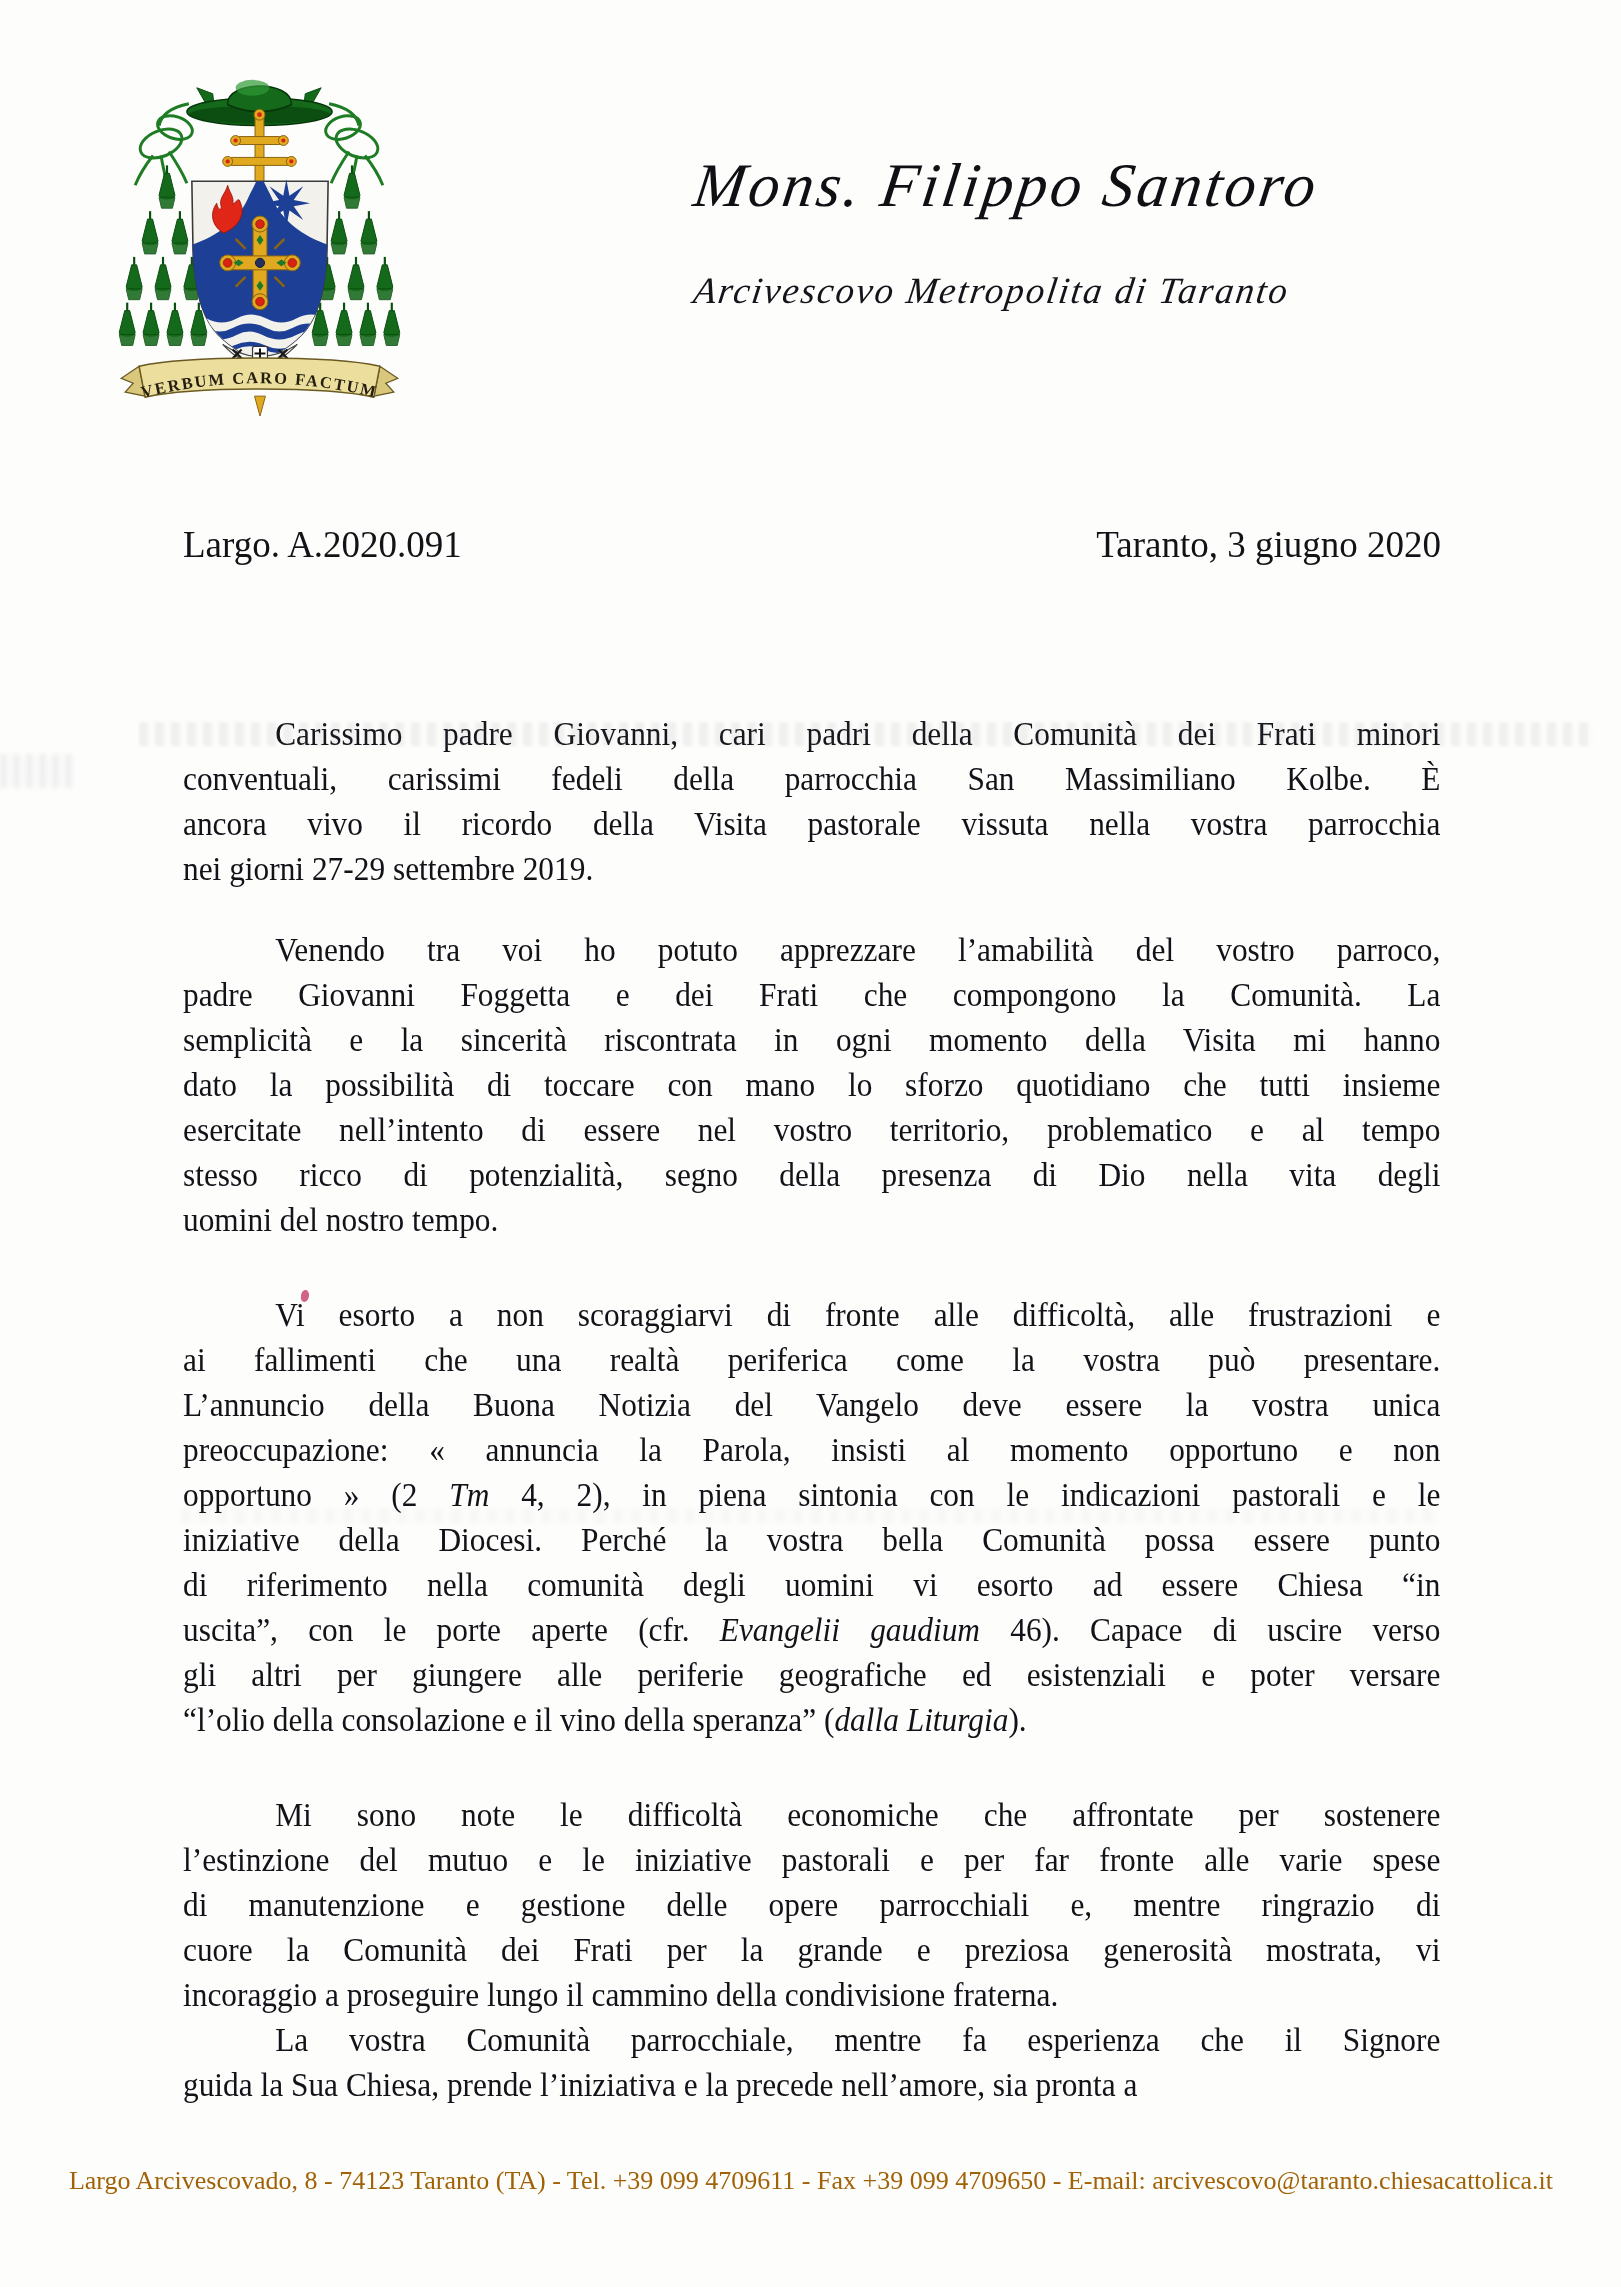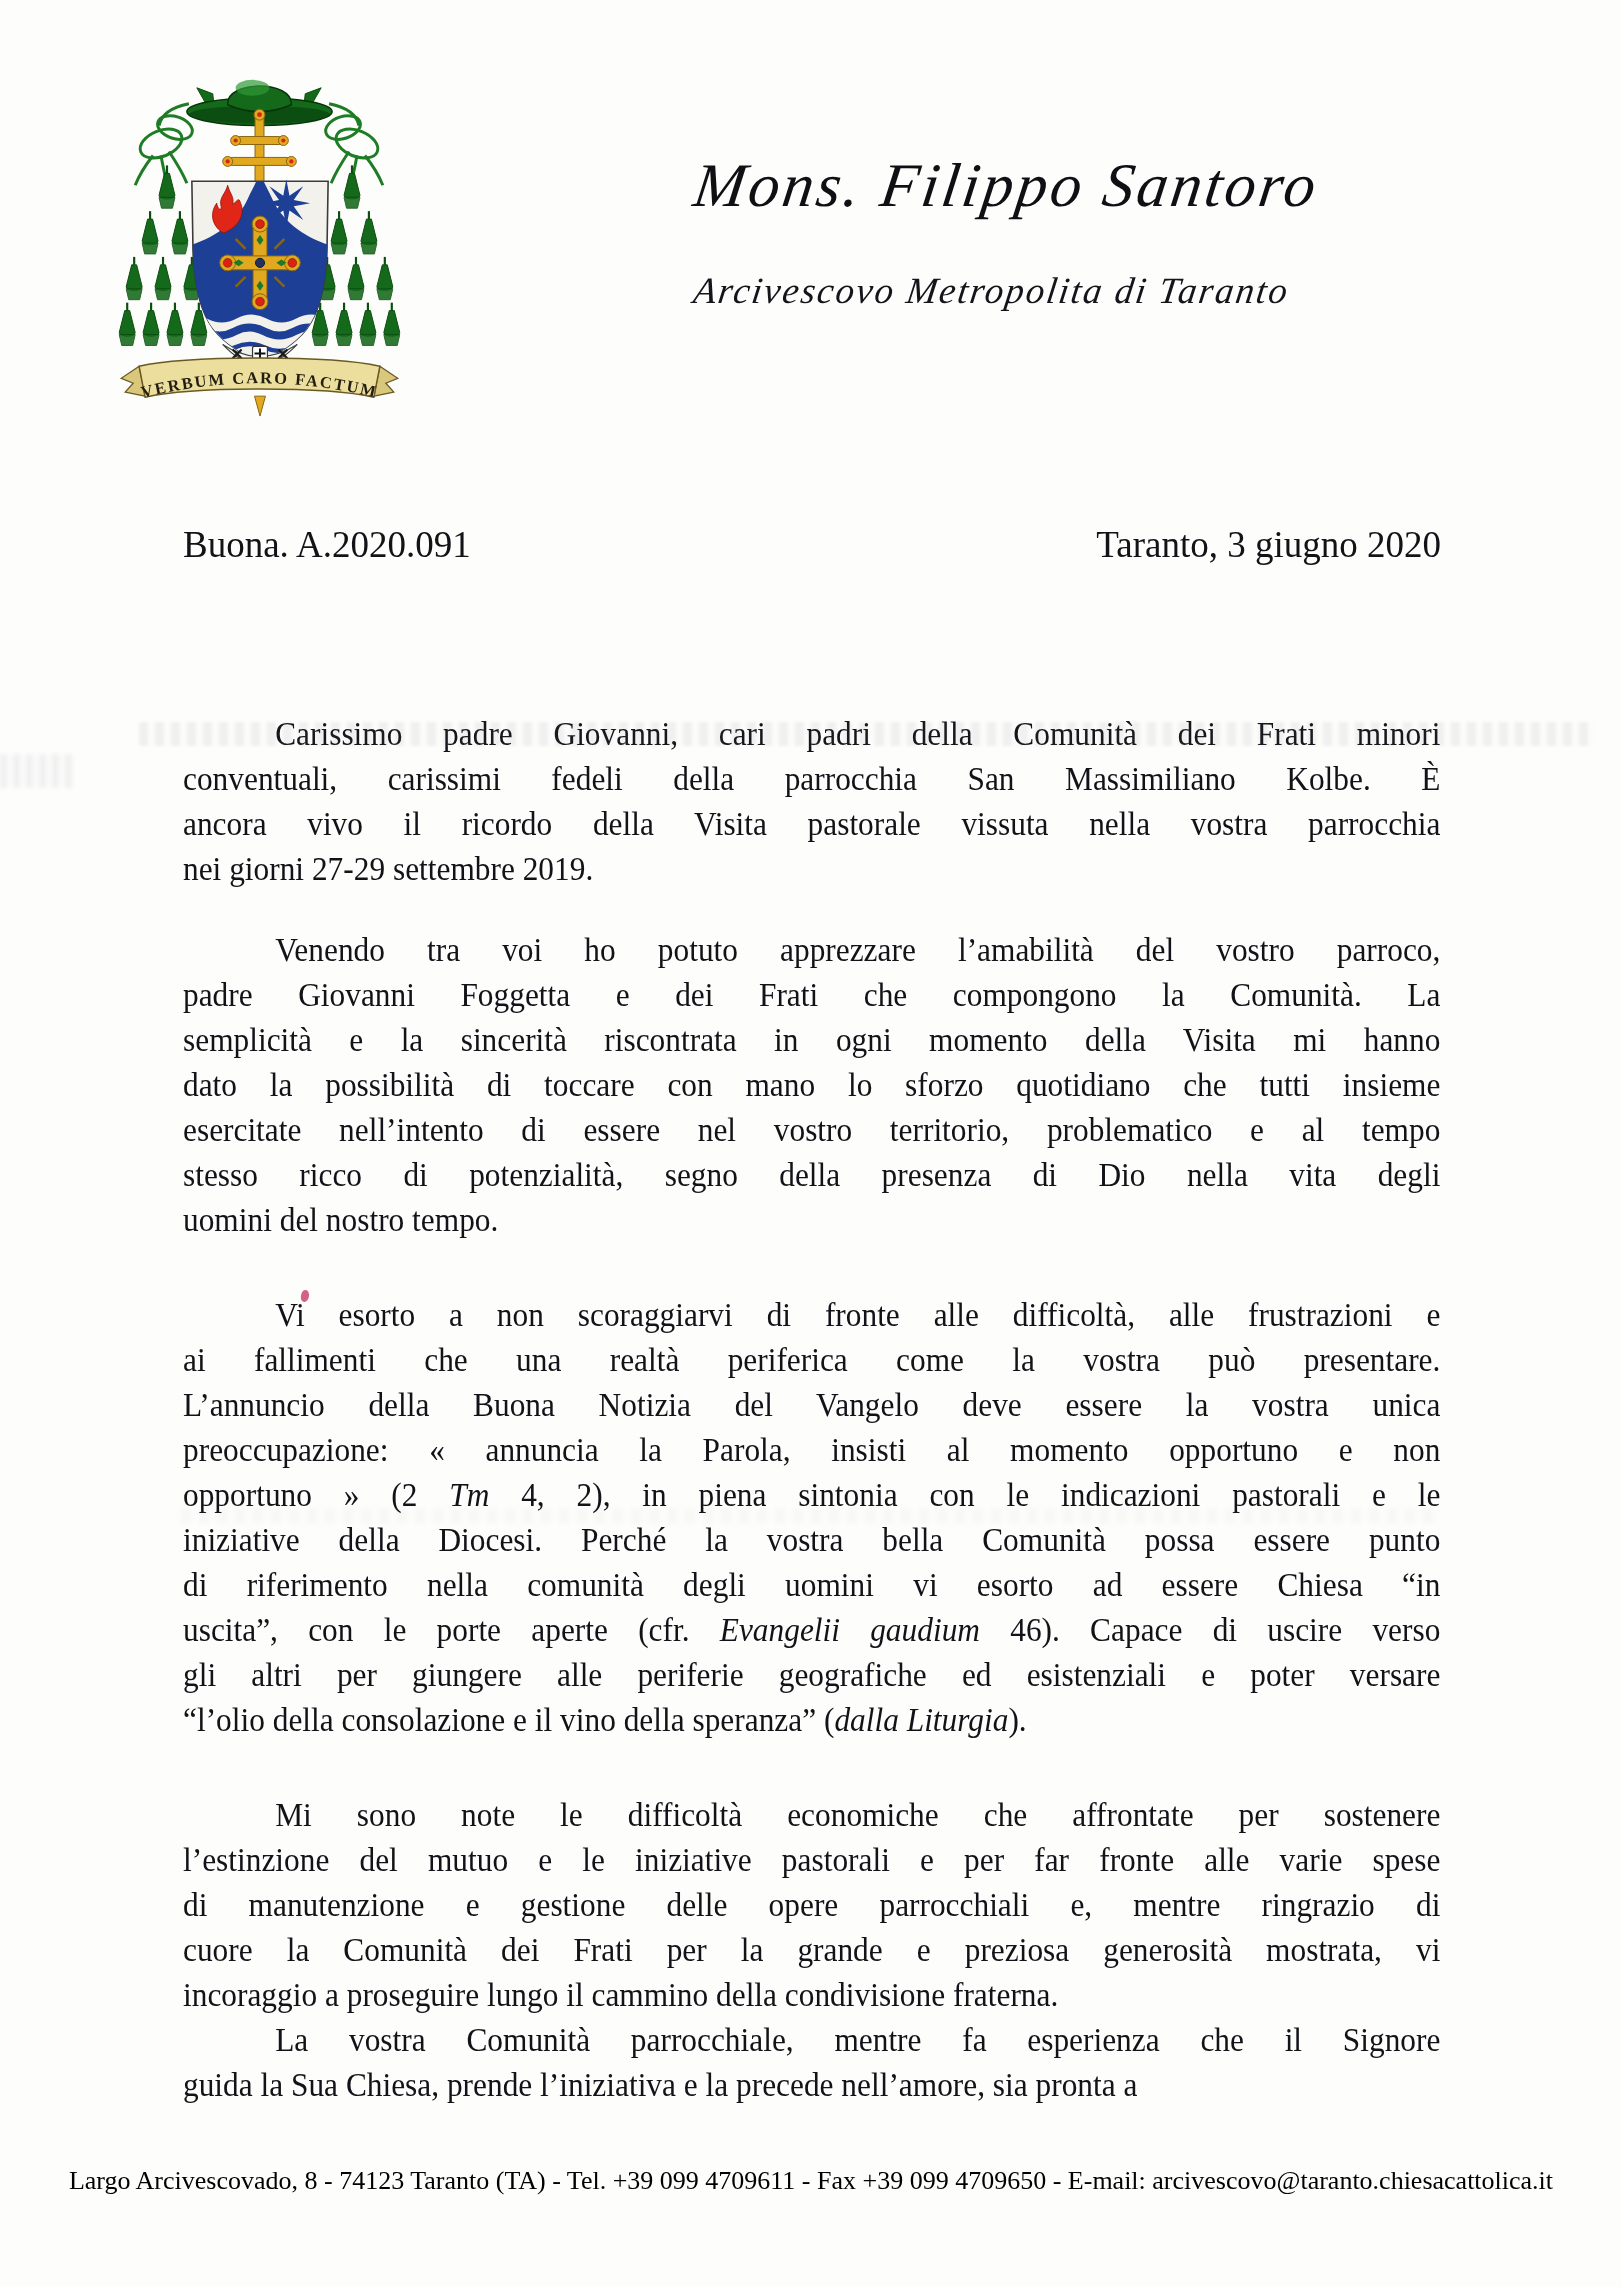--- a/index.html
+++ b/index.html
@@ -73,21 +73,21 @@
   }
   .line.last { text-align-last:left; }
   .line.first { padding-left:97px; }
   .it { font-style:italic; }
 
   
   .footer-line {
     position:absolute; left:0; top:2165px; width:1622px;
     text-align:center;
     font-size:26px; line-height:32px;
-    color:#000000;
+    color:#a16207;
   }
 
   
   .artifact { position:absolute; pointer-events:none; }
   .ghost-band-1 {
     left:139px; top:722px; width:1455px; height:24px;
     background:repeating-linear-gradient(90deg, rgba(110,110,118,0.22) 0px 9px, rgba(185,185,190,0.05) 9px 16px);
     opacity:.42; filter:blur(1.5px); border-radius:3px;
   }
   .ghost-band-2 {
@@ -252,21 +252,21 @@
 
     <path d="M138,346 L149,346 L143.5,366 Z" stroke="#8a6410" stroke-width="1" fill="#e0a91f"></path>
   </svg>
 
   <div class="letterhead-text">
     <div class="letterhead-name">Mons. Filippo Santoro</div>
     <div class="letterhead-title">Arcivescovo Metropolita di Taranto</div>
   </div>
 
   <div class="meta-row">
-    <span>Buona. A.2020.091</span>
+    <span>Largo. A.2020.091</span>
     <span>Taranto, 3 giugno 2020</span>
   </div>
 
   <div class="letter-body">
       <div class="para para-1">
         <div class="line first"><span>Carissimo padre Giovanni, cari padri della Comunità dei Frati minori</span></div>
         <div class="line"><span>conventuali, carissimi fedeli della parrocchia San Massimiliano Kolbe. È</span></div>
         <div class="line"><span>ancora vivo il ricordo della Visita pastorale vissuta nella vostra parrocchia</span></div>
         <div class="line last"><span>nei giorni 27-29 settembre 2019.</span></div>
       </div>

